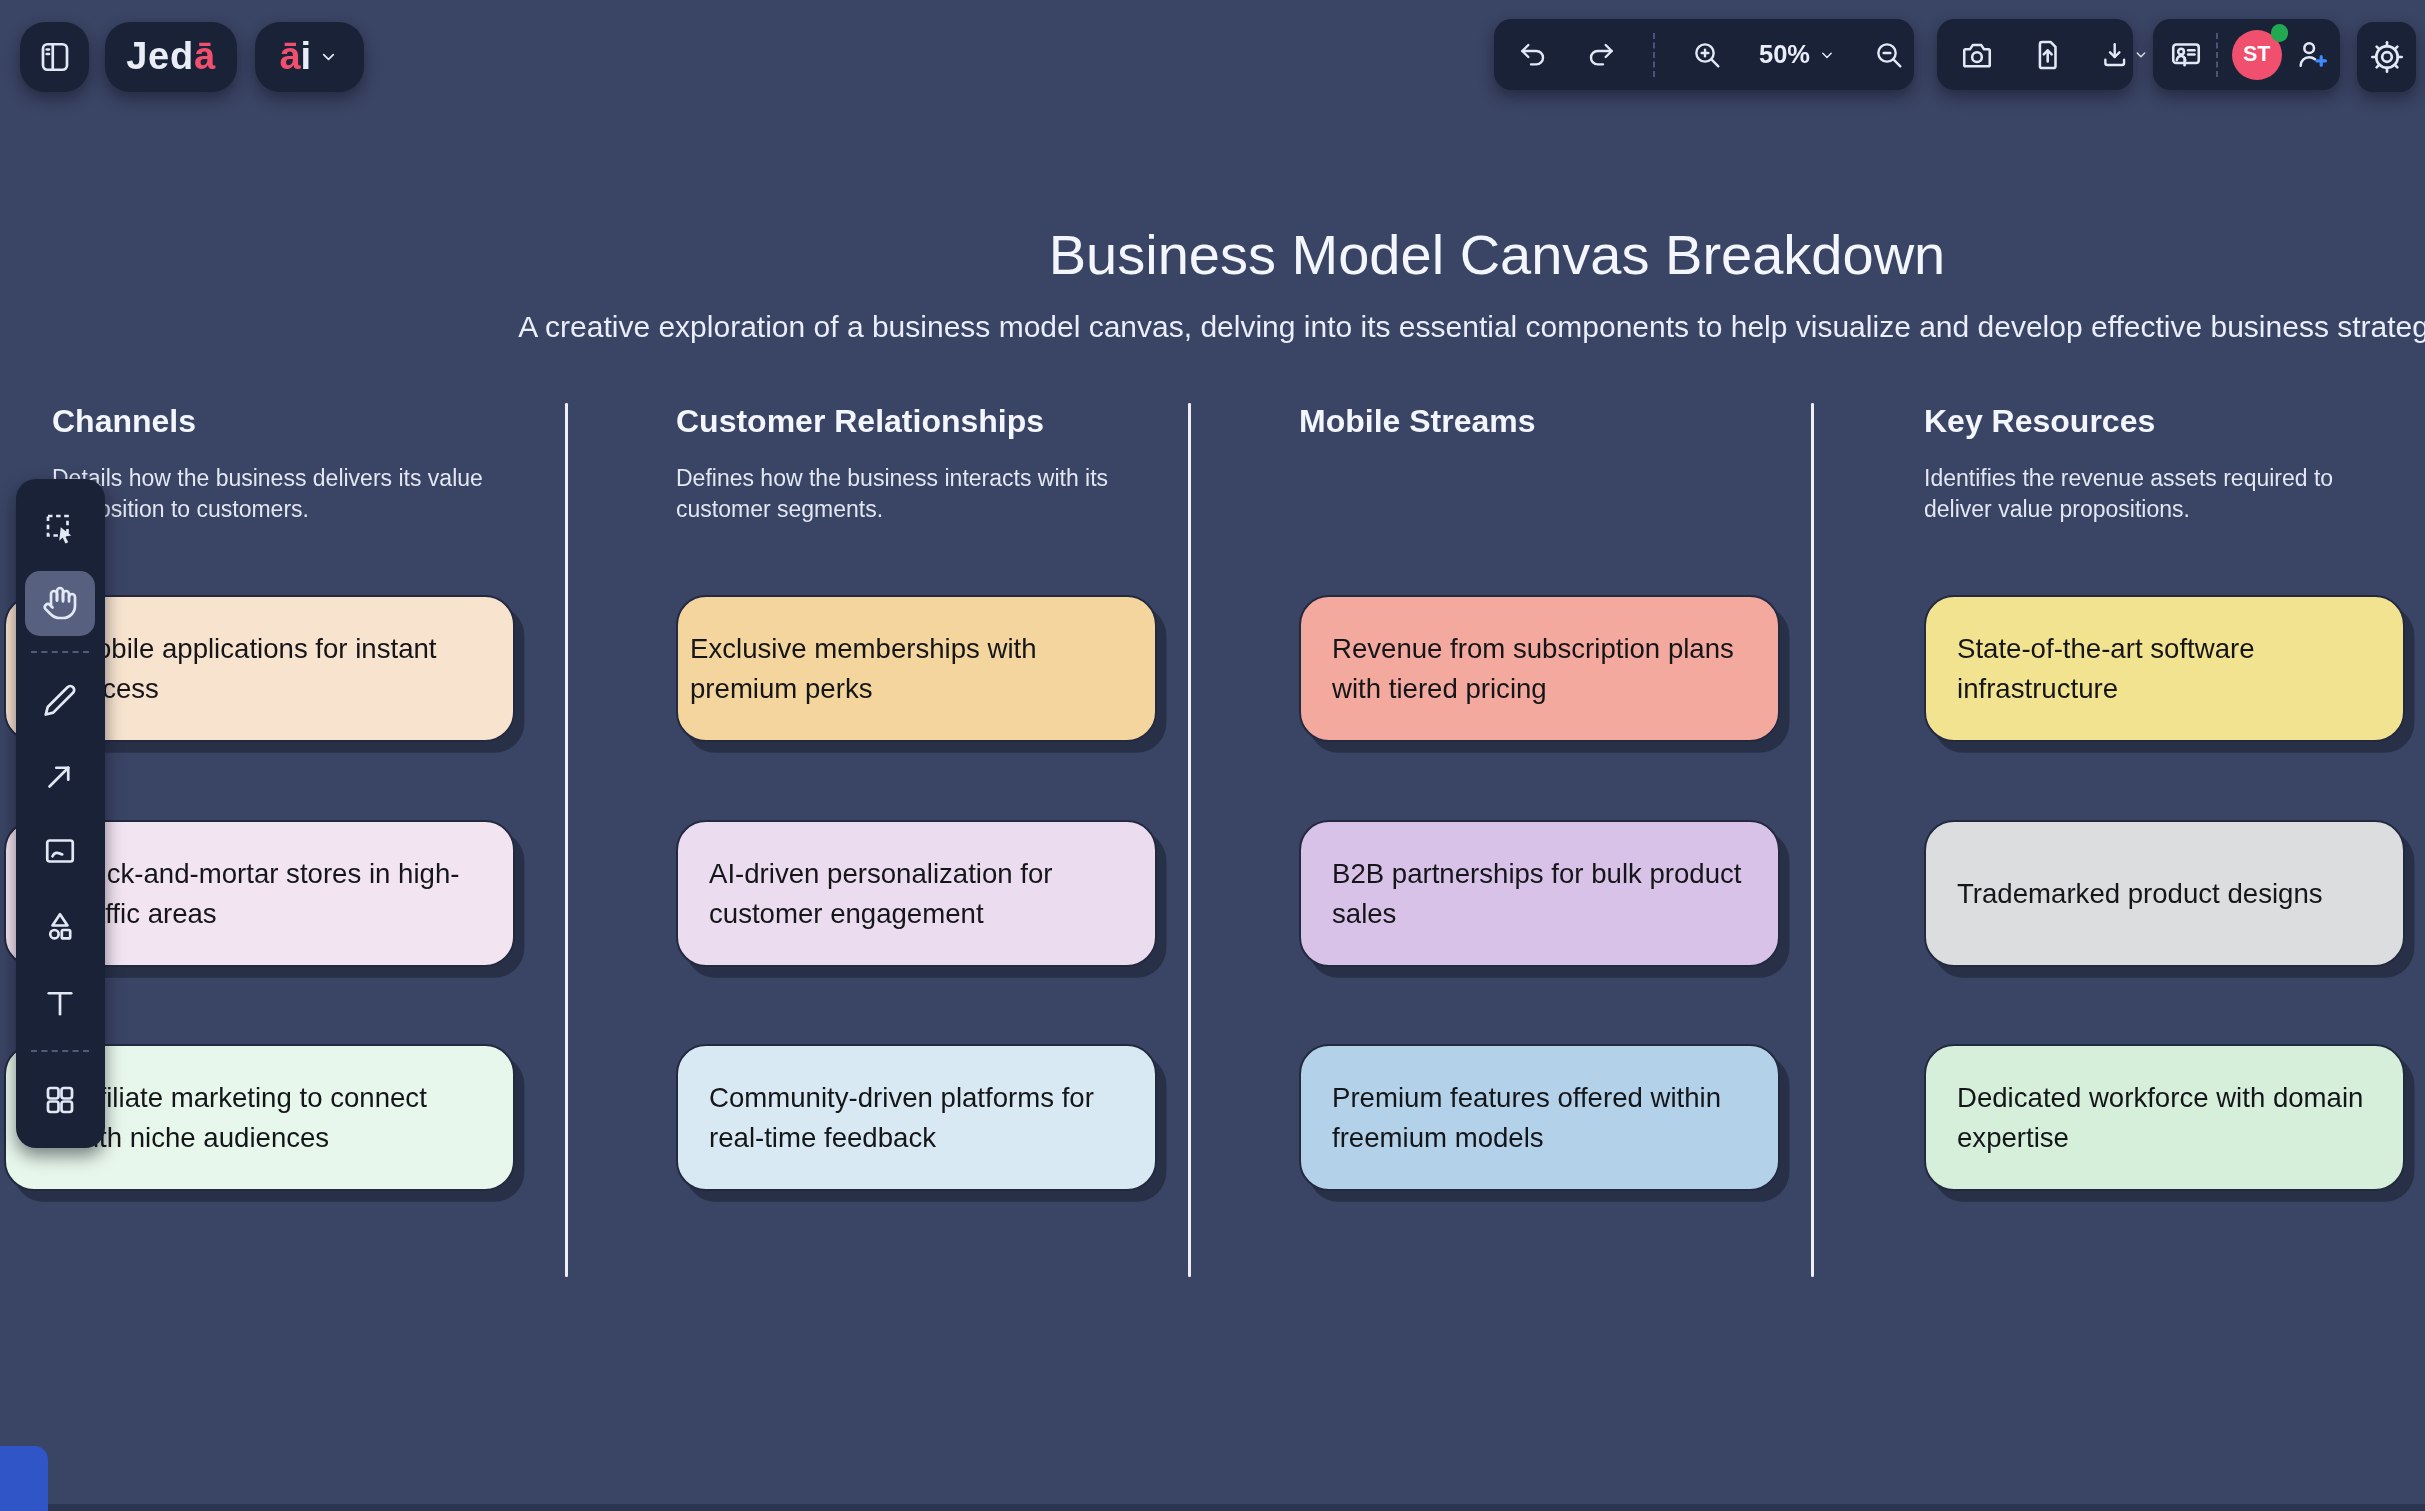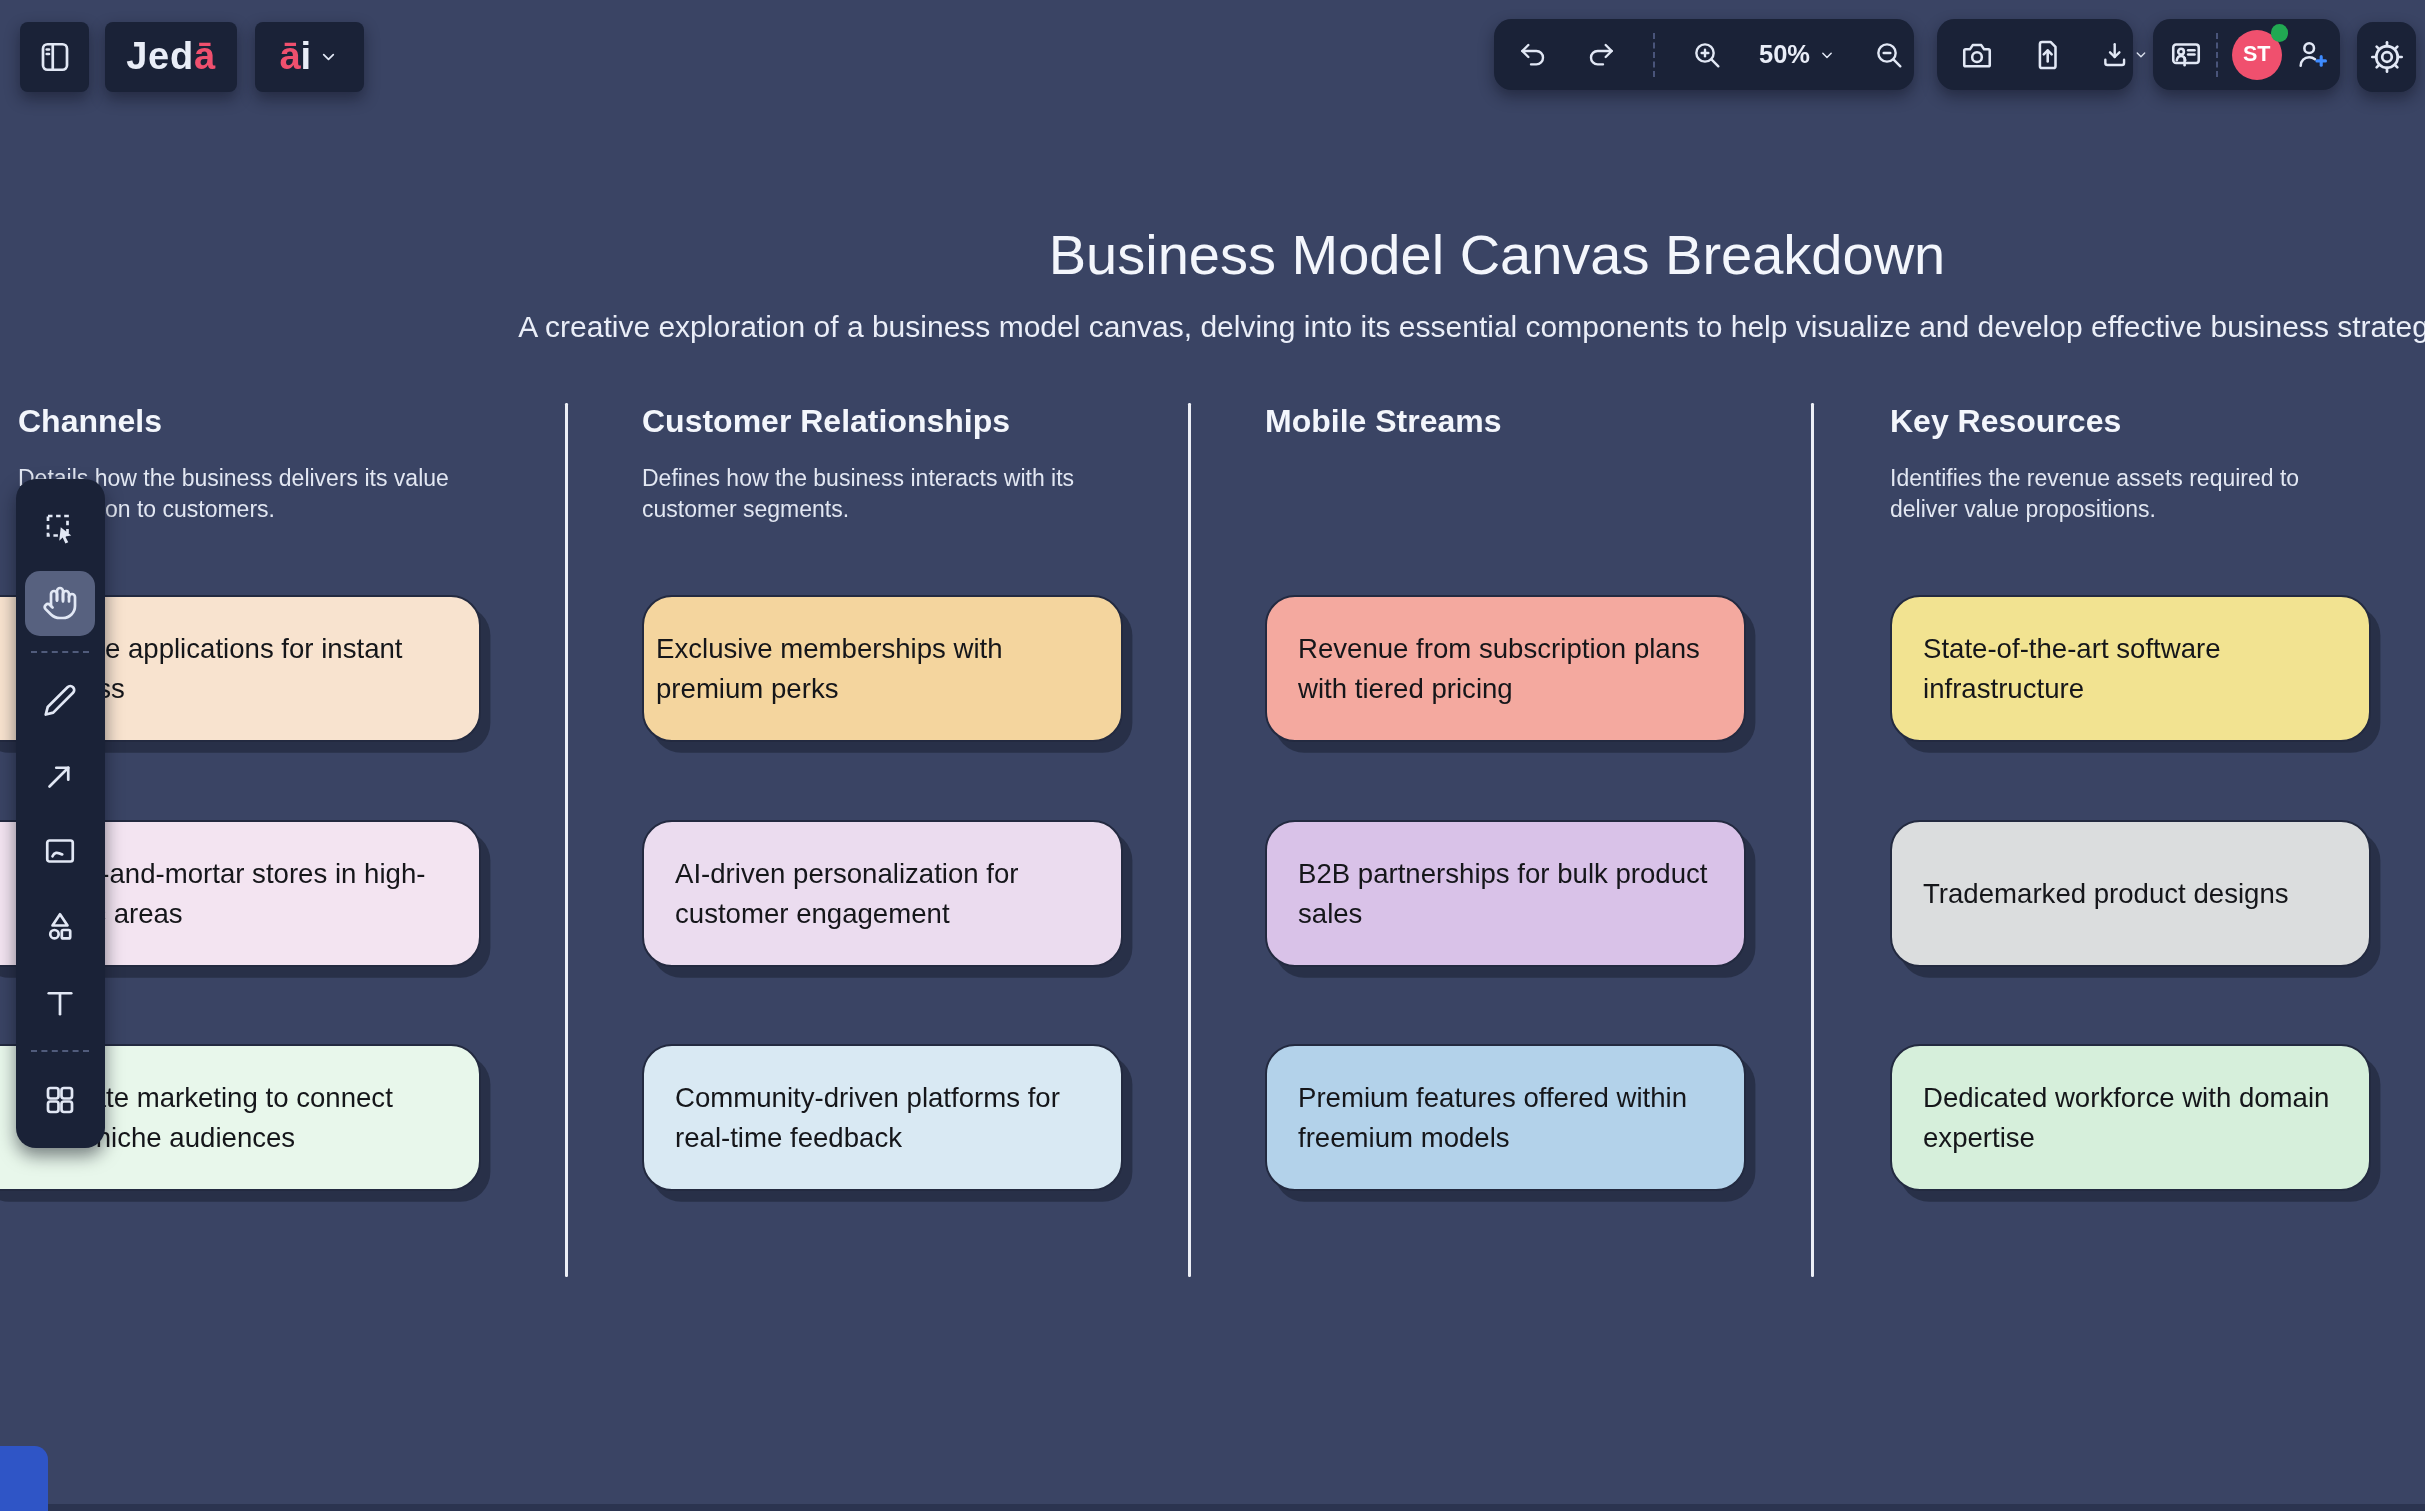--- a/index.html
+++ b/index.html
@@ -7,21 +7,21 @@
     width:2426px;height:1511px;position:relative;overflow:hidden;
     background:#3A4464;
     font-family:"Liberation Sans","DejaVu Sans",sans-serif;
     color:#EDF1F9;
   }
   svg{display:block;}
   .icon{stroke:#E2E8F5;fill:none;stroke-width:1.8;stroke-linecap:round;stroke-linejoin:round;}
 
   
   .bar-btn{
-    position:absolute;top:21.5px;height:70px;background:#1A2237;border-radius:8px;
+    position:absolute;top:21.5px;height:70px;background:#1A2237;border-radius:25px;
     display:flex;align-items:center;justify-content:center;
     box-shadow:0 6.7px 15px rgba(10,14,26,.45);z-index:40;
   }
   #btn-sidebar{left:20px;width:69px;}
   #btn-logo{left:105px;width:132px;font-size:38px;font-weight:700;letter-spacing:0.7px;}
   #btn-ai{left:255px;width:109px;font-size:38px;font-weight:700;}
   .logo-white{color:#E9EDF7;}
   .logo-pink{color:#F0506E;}
   .grp{
     position:absolute;top:19px;height:71px;background:#1A2237;border-radius:17.5px;
@@ -43,21 +43,21 @@
   .presence{
     position:absolute;top:-5.4px;right:-6.7px;width:17.5px;height:17.5px;border-radius:50%;background:#21A952;
   }
 
   
   .title-wrap{position:absolute;left:1497px;top:222px;transform:translateX(-50%);text-align:center;white-space:nowrap;z-index:2;}
   .title-wrap h1{margin:0;font-size:56px;font-weight:500;color:#F3F6FC;}
   .title-wrap p{margin:23px 0 0 0;font-size:30px;font-weight:400;color:#EAEEF8;}
 
   
-  .col{position:absolute;top:403px;width:481px;z-index:1;}
+  .col{position:absolute;top:403px;width:481px;z-index:1;margin-left:34px;}
   .col h2{margin:0;font-size:32px;font-weight:700;color:#F3F6FC;}
   .col .desc{margin:23px 0 0 0;font-size:23px;line-height:1.34;color:#E2E7F2;max-width:452px;}
   #col-1{left:18px;}  #col-2{left:642px;} #col-3{left:1265px;} #col-4{left:1890px;}
   .vline{position:absolute;top:403px;height:874px;width:2.7px;background:#ECEFF6;border-radius:1.3px;z-index:1;}
   #vline-1{left:565px;} #vline-2{left:1188px;} #vline-3{left:1811px;}
 
   
   .card{
     position:absolute;width:481px;height:147px;box-sizing:border-box;
     border:2.7px solid #232A40;border-radius:30px;

